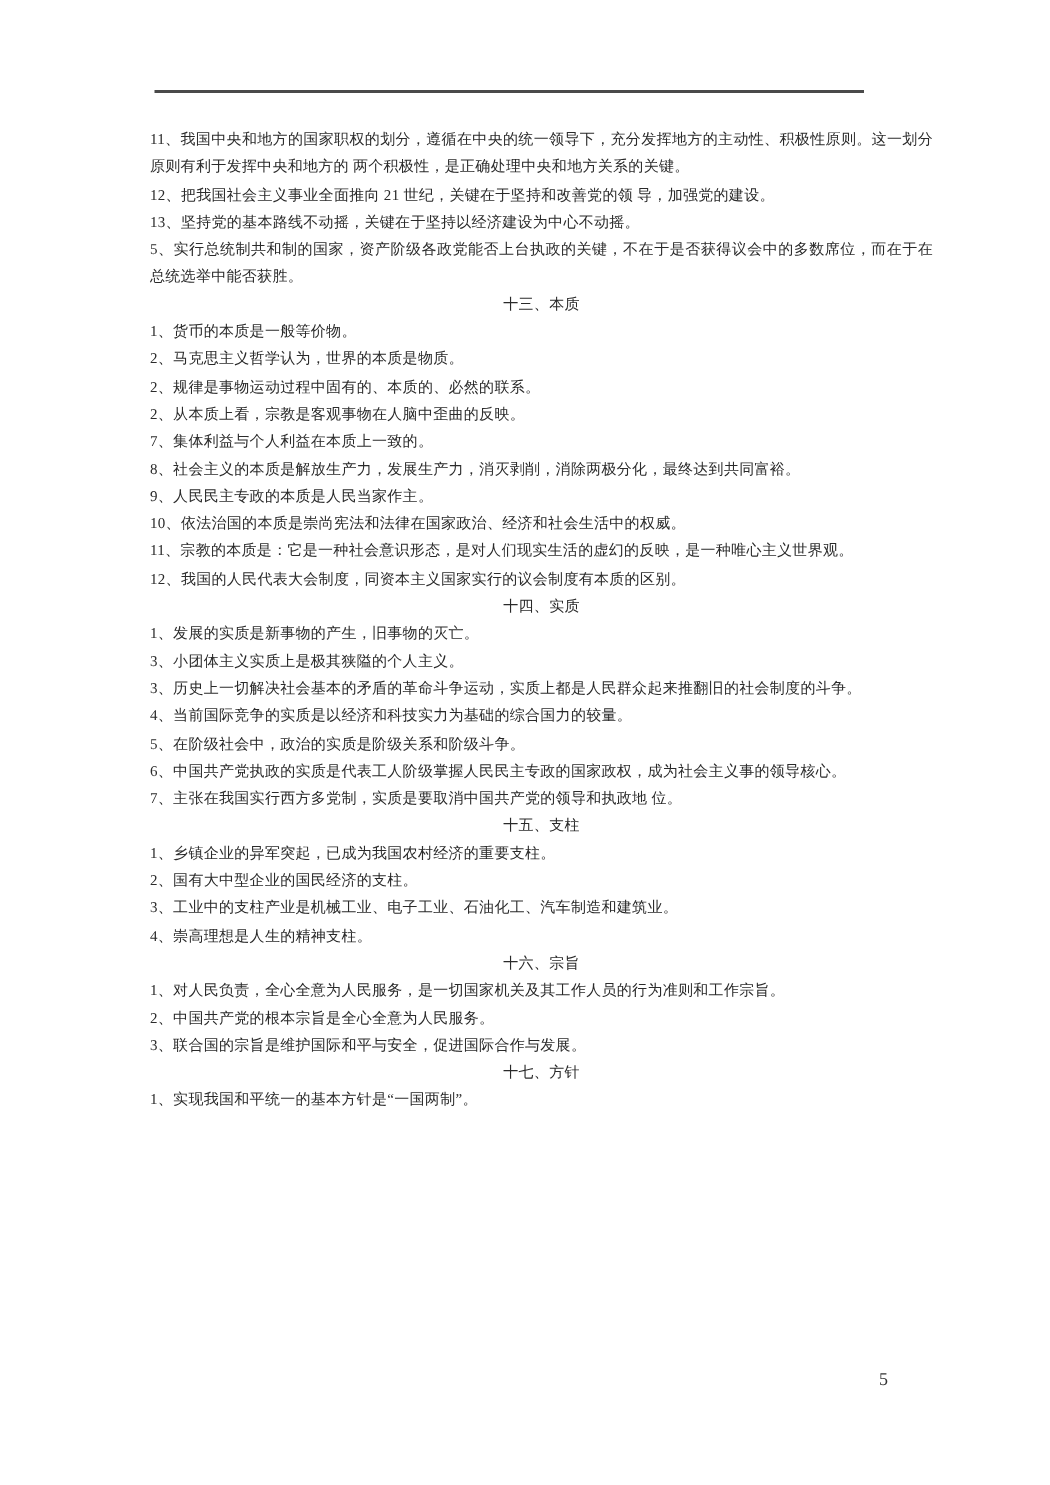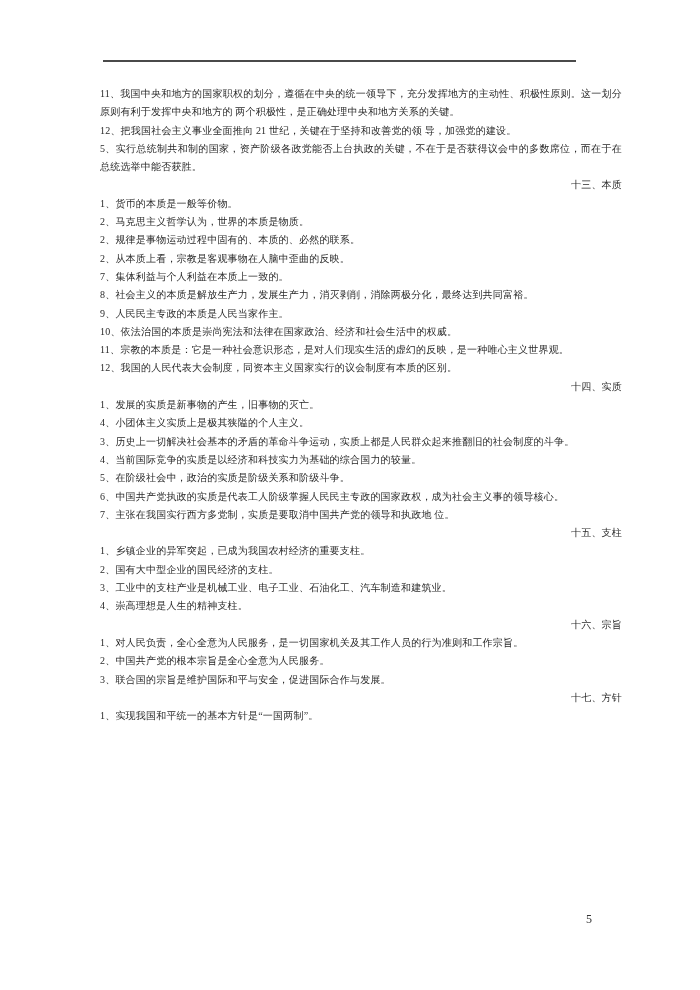--- a/index.html
+++ b/index.html
@@ -37,53 +37,54 @@
   }
   .content p {
     margin: 0;
     padding: 0;
   }
   .line-item {
     text-align: justify;
     text-justify: inter-ideograph;
   }
   .section-heading {
-    text-align: right;
+    text-align: center;
   }
   .page-number {
     position: absolute;
     left: 586px;
     top: 912px;
     font-size: 12px;
     color: #333333;
   }
 </style>
 </head>
 <body>
 
 <div class="page">
   <div class="top-rule"></div>
   <div class="content">
       <p class="line-item">11、我国中央和地方的国家职权的划分，遵循在中央的统一领导下，充分发挥地方的主动性、积极性原则。这一划分原则有利于发挥中央和地方的 两个积极性，是正确处理中央和地方关系的关键。</p>
       <p class="line-item">12、把我国社会主义事业全面推向 21 世纪，关键在于坚持和改善党的领 导，加强党的建设。</p>
+      <p class="line-item">13、坚持党的基本路线不动摇，关键在于坚持以经济建设为中心不动摇。</p>
       <p class="line-item">5、实行总统制共和制的国家，资产阶级各政党能否上台执政的关键，不在于是否获得议会中的多数席位，而在于在总统选举中能否获胜。</p>
       <p class="section-heading">十三、本质</p>
       <p class="line-item">1、货币的本质是一般等价物。</p>
       <p class="line-item">2、马克思主义哲学认为，世界的本质是物质。</p>
       <p class="line-item">2、规律是事物运动过程中固有的、本质的、必然的联系。</p>
       <p class="line-item">2、从本质上看，宗教是客观事物在人脑中歪曲的反映。</p>
       <p class="line-item">7、集体利益与个人利益在本质上一致的。</p>
       <p class="line-item">8、社会主义的本质是解放生产力，发展生产力，消灭剥削，消除两极分化，最终达到共同富裕。</p>
       <p class="line-item">9、人民民主专政的本质是人民当家作主。</p>
       <p class="line-item">10、依法治国的本质是崇尚宪法和法律在国家政治、经济和社会生活中的权威。</p>
       <p class="line-item">11、宗教的本质是：它是一种社会意识形态，是对人们现实生活的虚幻的反映，是一种唯心主义世界观。</p>
       <p class="line-item">12、我国的人民代表大会制度，同资本主义国家实行的议会制度有本质的区别。</p>
       <p class="section-heading">十四、实质</p>
       <p class="line-item">1、发展的实质是新事物的产生，旧事物的灭亡。</p>
-      <p class="line-item">4、小团体主义实质上是极其狭隘的个人主义。</p>
+      <p class="line-item">3、小团体主义实质上是极其狭隘的个人主义。</p>
       <p class="line-item">3、历史上一切解决社会基本的矛盾的革命斗争运动，实质上都是人民群众起来推翻旧的社会制度的斗争。</p>
       <p class="line-item">4、当前国际竞争的实质是以经济和科技实力为基础的综合国力的较量。</p>
       <p class="line-item">5、在阶级社会中，政治的实质是阶级关系和阶级斗争。</p>
       <p class="line-item">6、中国共产党执政的实质是代表工人阶级掌握人民民主专政的国家政权，成为社会主义事的领导核心。</p>
       <p class="line-item">7、主张在我国实行西方多党制，实质是要取消中国共产党的领导和执政地 位。</p>
       <p class="section-heading">十五、支柱</p>
       <p class="line-item">1、乡镇企业的异军突起，已成为我国农村经济的重要支柱。</p>
       <p class="line-item">2、国有大中型企业的国民经济的支柱。</p>
       <p class="line-item">3、工业中的支柱产业是机械工业、电子工业、石油化工、汽车制造和建筑业。</p>
       <p class="line-item">4、崇高理想是人生的精神支柱。</p>

